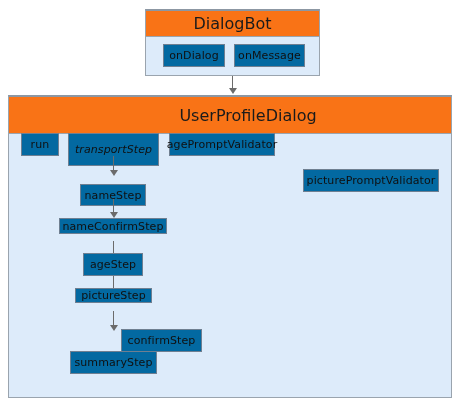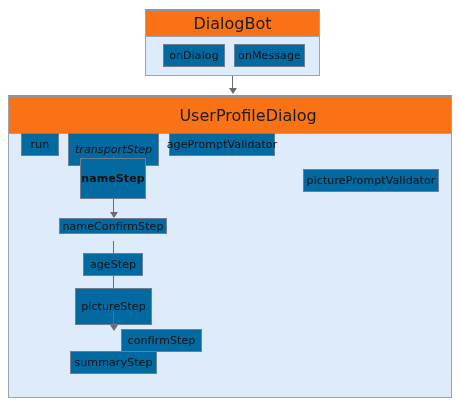--- a/index.html
+++ b/index.html
@@ -89,36 +89,36 @@
 
 <div class="node" style="left:68px; top:133px; width:91px; height:33px;font-style:italic;">transportStep</div>
 
 <div class="node" style="left:169px; top:133px; width:106px; height:23px;">agePromptValidator</div>
 
 <div class="node" style="left:303px; top:133px; width:136px; height:23px;margin-top:36px;">picturePromptValidator</div>
 
 <div class="edge" style="left:113px; top:156px; height:16px;"></div>
 <div class="arrowhead" style="left:110px; top:170px;"></div>
 
-<div class="node" style="left:80px; top:158px; width:66px; height:41px;font-weight:bold;">nameStep</div>
+<div class="node" style="left:80px; top:184px; width:66px; height:22px;">nameStep</div>
 
 <div class="edge" style="left:113px; top:199px; height:15px;"></div>
 <div class="arrowhead" style="left:110px; top:212px;"></div>
 
 <div class="node" style="left:59px; top:218px; width:108px; height:16px;">nameConfirmStep</div>
 
 <div class="edge" style="left:113px; top:241px; height:15px;"></div>
 <div class="arrowhead" style="left:110px; top:254px;"></div>
 
 <div class="node" style="left:83px; top:253px; width:60px; height:23px;">ageStep</div>
 
 <div class="edge" style="left:113px; top:276px; height:15px;"></div>
 <div class="arrowhead" style="left:110px; top:289px;"></div>
 
-<div class="node" style="left:75px; top:288px; width:77px; height:37px;">pictureStep</div>
+<div class="node" style="left:75px; top:288px; width:77px; height:15px;">pictureStep</div>
 
 <div class="edge" style="left:113px; top:311px; height:16px;"></div>
 <div class="arrowhead" style="left:110px; top:325px;"></div>
 
 <div class="node" style="left:73px; top:329px; width:81px; height:23px;margin-left:48px;">confirmStep</div>
 
 <div class="edge" style="left:113px; top:352px; height:14px;"></div>
 <div class="arrowhead" style="left:110px; top:364px;"></div>
 
 <div class="node" style="left:70px; top:351px; width:87px; height:23px;">summaryStep</div>

